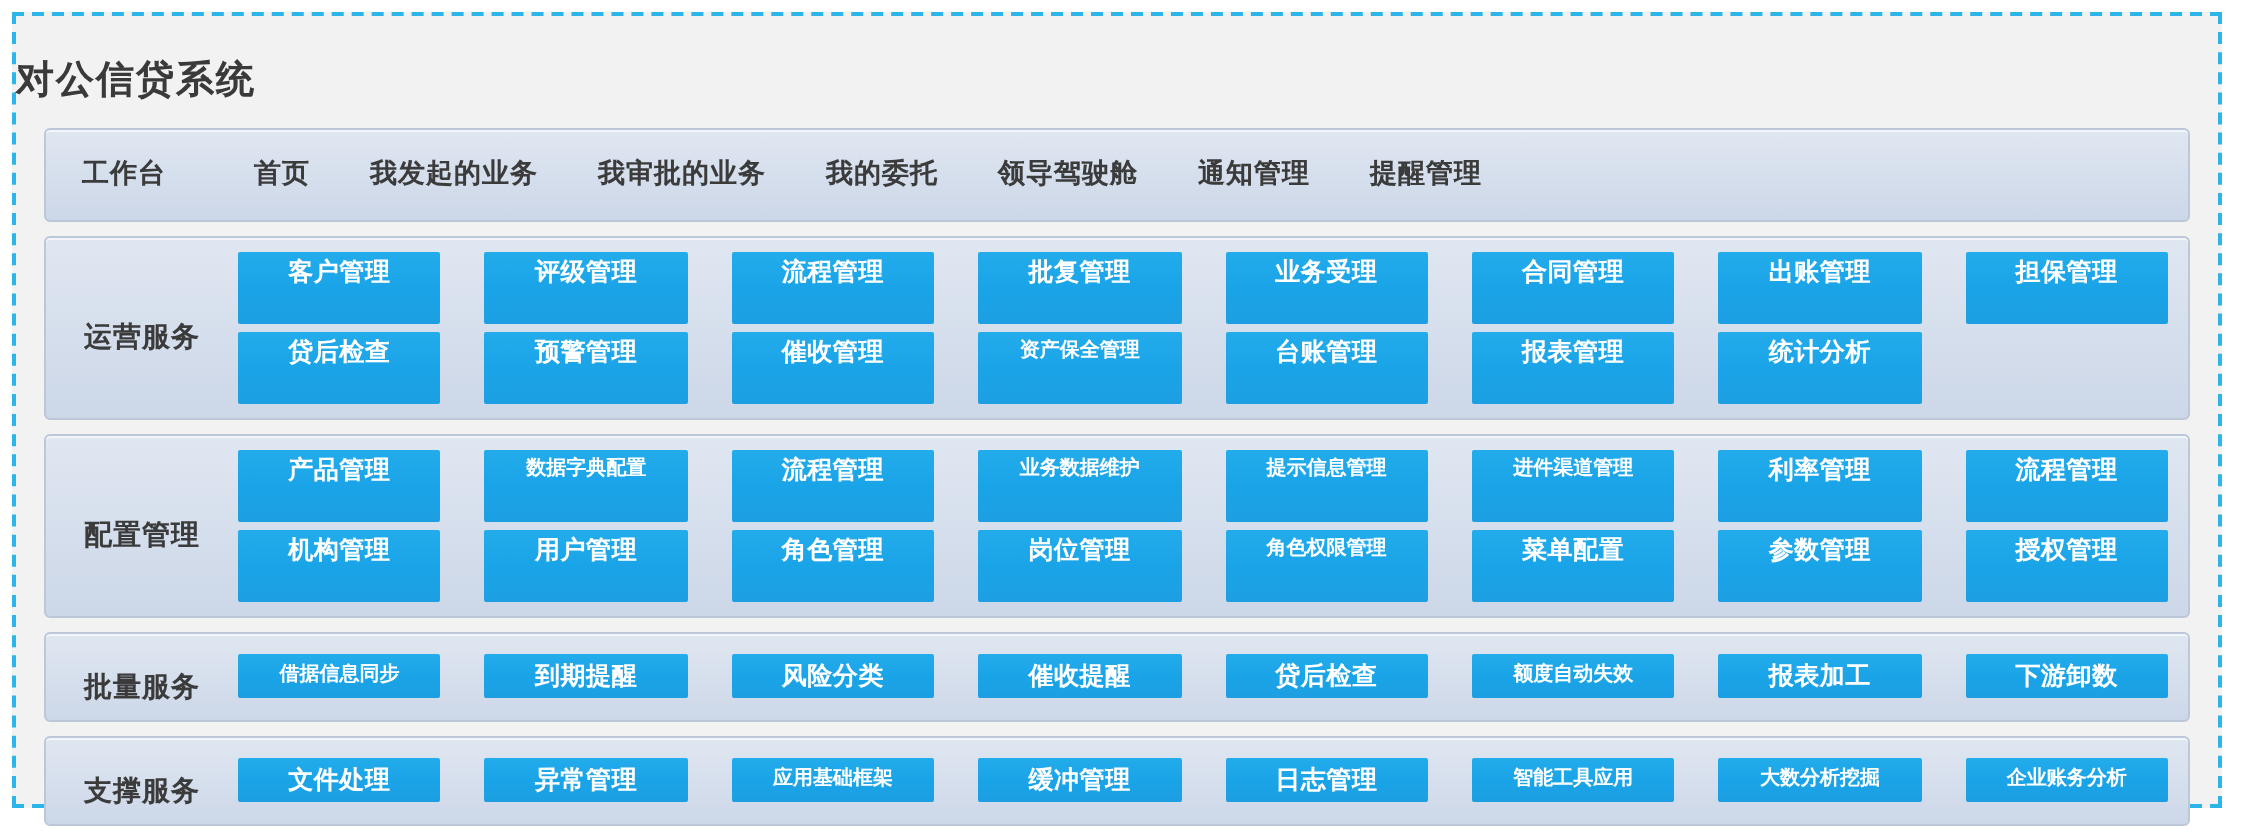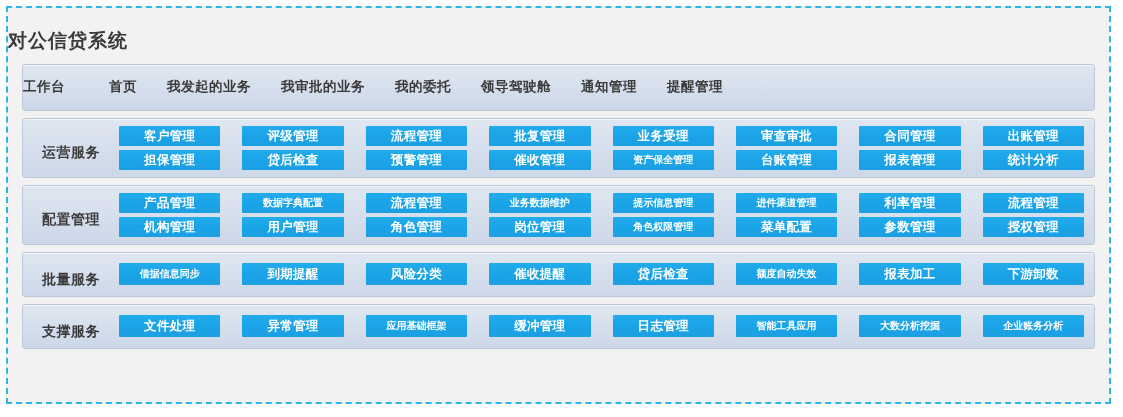--- a/index.html
+++ b/index.html
@@ -46,20 +46,21 @@
     border: 1px solid #bcc7d8;
     border-radius: 3px;
     box-shadow: inset 0 1px 0 #f2f6fb;
   }
 
   
   #nav-bar {
     height: 47px;
     display: flex;
     align-items: center;
+    padding-left: 18px;
   }
   .nav-item {
     font-size: 13.5px;
     font-weight: 700;
     color: #3b3b3b;
     margin-right: 30px;
     white-space: nowrap;
     cursor: pointer;
     letter-spacing: 0.5px;
   }
@@ -82,21 +83,21 @@
     margin-top: 11px;
   }
   .section-grid {
     flex: 1 1 auto;
     display: grid;
     grid-template-columns: repeat(8, 1fr);
     column-gap: 22px;
     row-gap: 4px;
   }
   .tile {
-    height: 20px;
+    height: 36px;
     line-height: 20px;
     text-align: center;
     background: linear-gradient(to bottom, #23aceb 0%, #1aa4e8 50%, #1c9fe2 100%);
     color: #ffffff;
     font-size: 12.5px;
     font-weight: 700;
     white-space: nowrap;
     overflow: hidden;
     cursor: pointer;
     letter-spacing: 0.3px;
@@ -127,21 +128,20 @@
 
   <div id="sections-container">
       <div class="panel section">
         <div class="section-label">运营服务</div>
         <div class="section-grid">
           <div class="tile">客户管理</div>
           <div class="tile">评级管理</div>
           <div class="tile">流程管理</div>
           <div class="tile">批复管理</div>
           <div class="tile">业务受理</div>
-          <div class="tile">审查审批</div>
           <div class="tile">合同管理</div>
           <div class="tile">出账管理</div>
           <div class="tile">担保管理</div>
           <div class="tile">贷后检查</div>
           <div class="tile">预警管理</div>
           <div class="tile">催收管理</div>
           <div class="tile small">资产保全管理</div>
           <div class="tile">台账管理</div>
           <div class="tile">报表管理</div>
           <div class="tile">统计分析</div>

